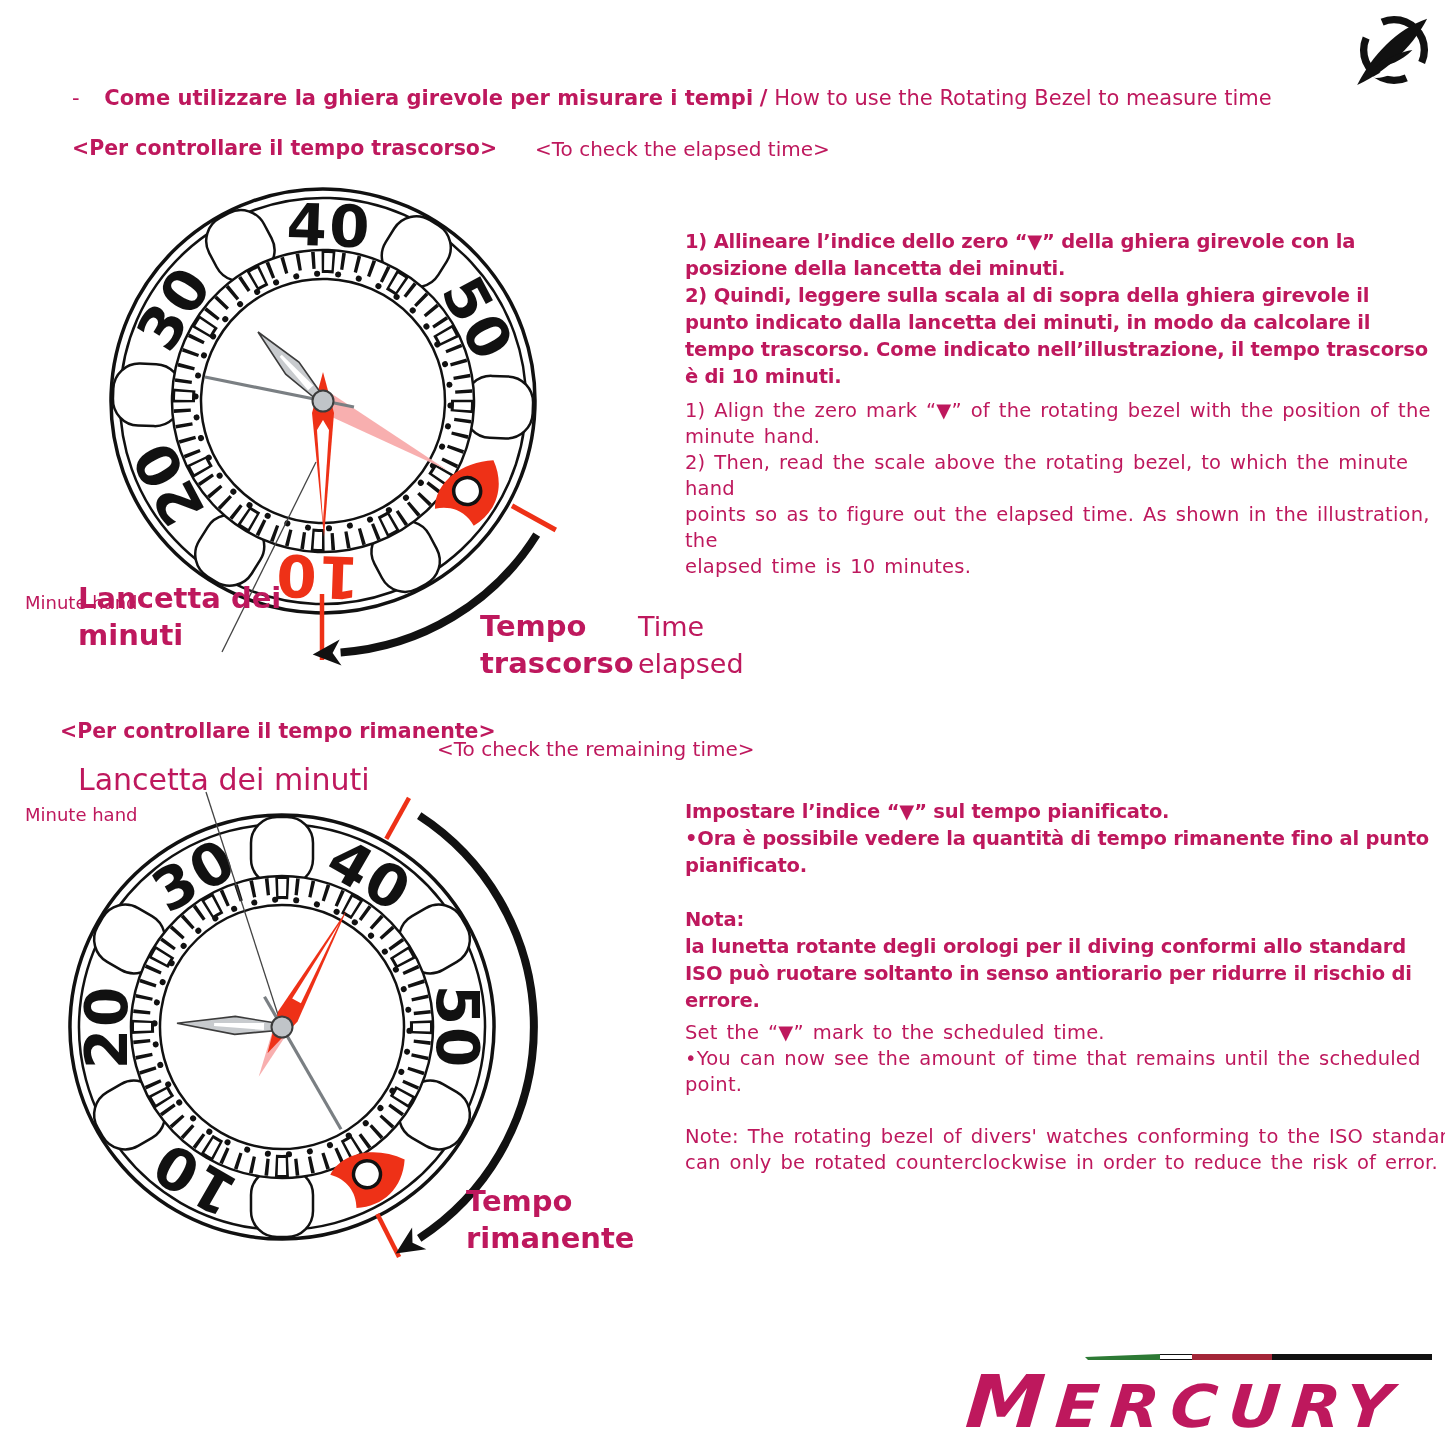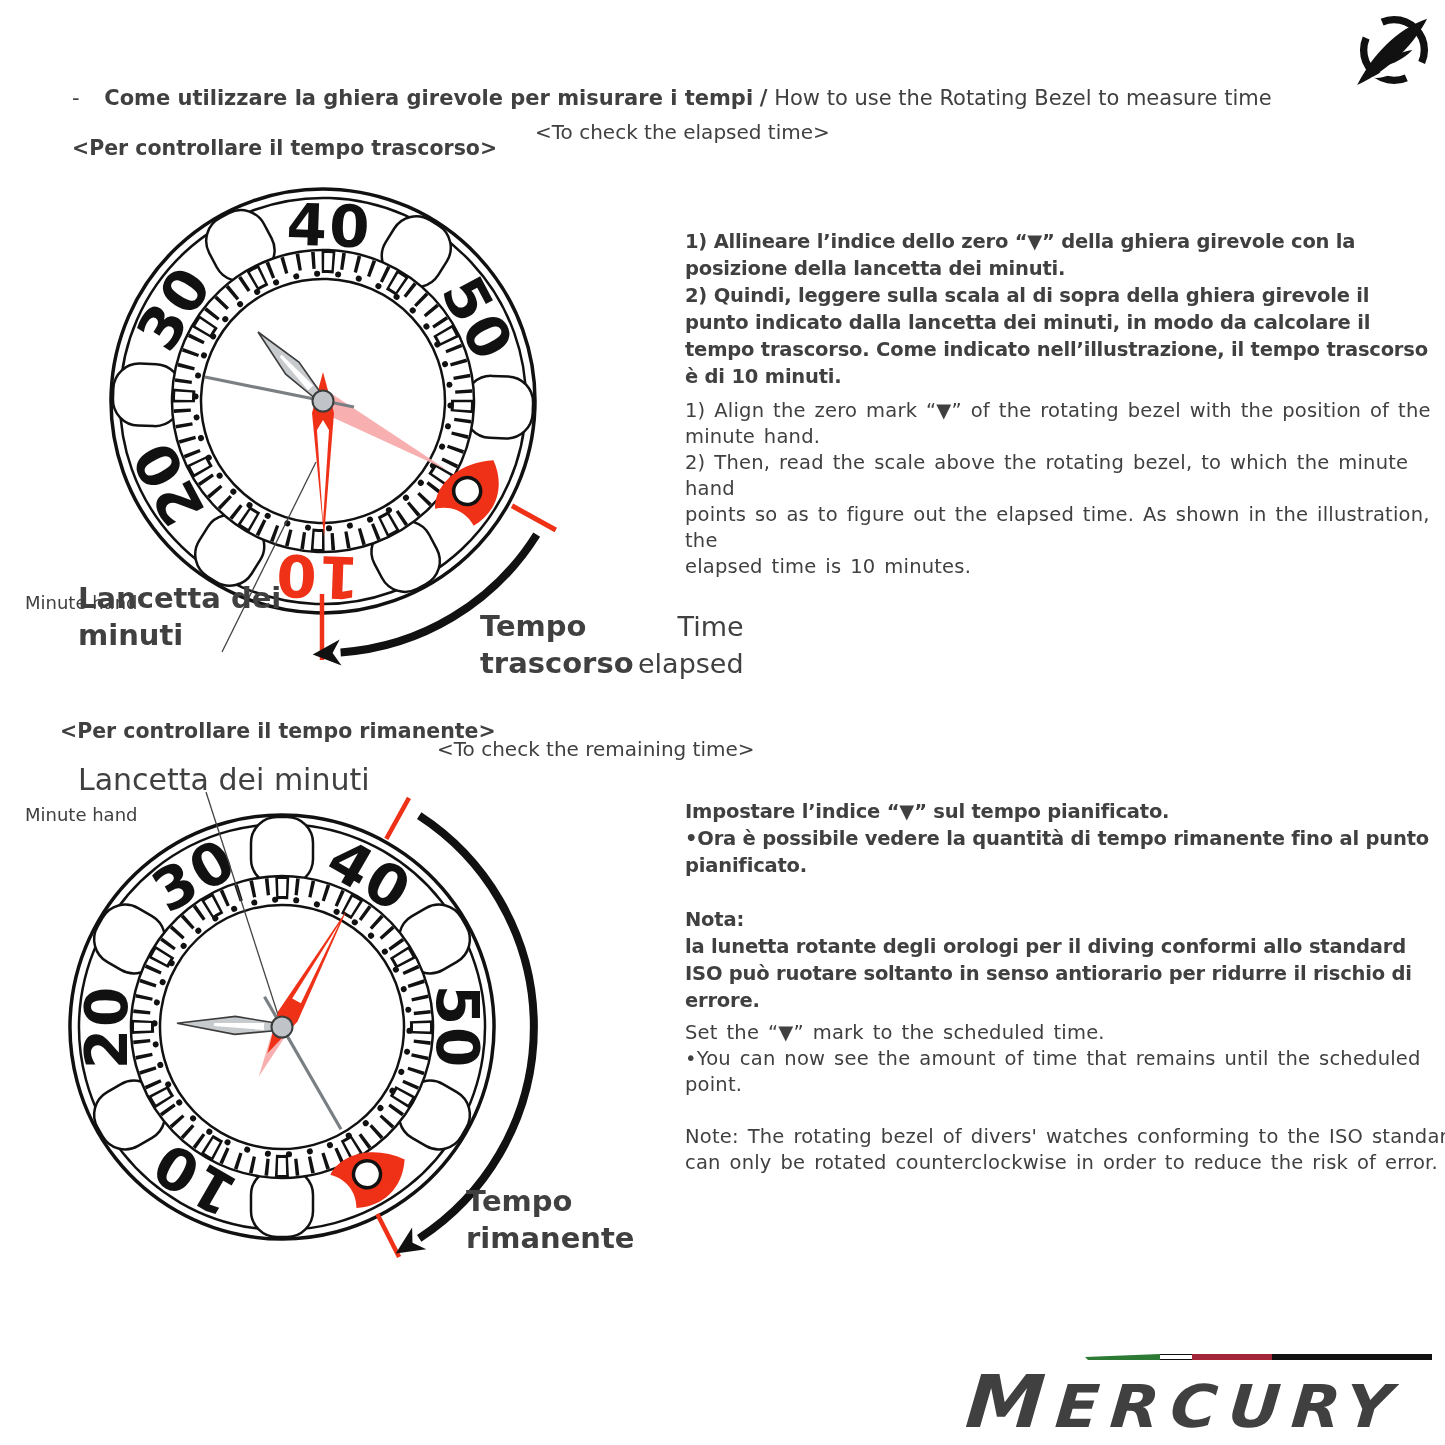--- a/index.html
+++ b/index.html
@@ -1,30 +1,30 @@
 <!DOCTYPE html>
 <html><head>
 <meta charset="utf-8">
 <style>
   html,body{margin:0;padding:0;background:#fff;}
   #page{position:relative;width:1445px;height:1445px;background:#fff;overflow:hidden;
-        font-family:"DejaVu Sans","Liberation Sans",sans-serif;color:#404040;}
+        font-family:"DejaVu Sans","Liberation Sans",sans-serif;color:#be185d;}
   .abs{position:absolute;}
   .pre{white-space:pre-line;}
   .b{font-weight:bold;}
   .hdr{font-size:21px;}
   .hdr .sep{font-weight:bold;}
   .sechead-it{font-size:20.5px;font-weight:bold;text-align:center;}
   .sechead-en{font-size:20px;}
   .body-it{font-size:19.5px;font-weight:bold;line-height:27px;letter-spacing:-0.2px;width:770px;}
   .body-en{font-size:19.5px;line-height:26px;word-spacing:2.5px;letter-spacing:0.2px;width:780px;}
   .lbl-reg{font-size:18px;line-height:34px;}
   .lbl-big{font-size:30px;}
   .lbl-bold{font-size:29px;font-weight:bold;line-height:37px;}
-  .lbl-reg2{font-size:27px;line-height:37px;text-align:right;}
+  .lbl-reg2{font-size:27px;line-height:37px;}
   svg{display:block;}
   
   .mercury{font-size:64px;font-weight:bold;font-style:italic;letter-spacing:11px;
            transform:scaleY(0.92) skewX(-4deg);transform-origin:left bottom;white-space:nowrap;}
   .mercury .cap{font-size:79px;}
   .stripe{display:flex;height:6px;align-items:stretch;}
   .stripe div{height:100%;}
   .st-green{width:75px;background:#2d7a35;clip-path:polygon(0 50%,100% 0,100% 100%,4% 100%);}
   .st-white{width:32px;background:#fff;border-top:1.5px solid #111;border-bottom:1.5px solid #111;box-sizing:border-box;}
   .st-red{width:80px;background:#a32638;}
@@ -70,21 +70,21 @@
   </svg>
 
   <div class="abs hdr" style="left:72px;top:86px">
     <span>-</span>
     <span class="b" style="margin-left:18px">Come utilizzare la ghiera girevole per misurare i tempi</span>
     <span class="b sep">/</span>
     <span>How to use the Rotating Bezel to measure time</span>
   </div>
 
   <div class="abs sechead-it" style="left:72px;top:136px">&lt;Per controllare il tempo trascorso&gt;</div>
-  <div class="abs sechead-en" style="left:535px;top:120px">&lt;To check the elapsed time&gt;</div>
+  <div class="abs sechead-en" style="left:535px;top:137px">&lt;To check the elapsed time&gt;</div>
 
   <svg class="abs" style="left:95px;top:178px" width="500" height="495" viewBox="95 178 500 495">
     <g transform="translate(323,401)">
       <g transform="rotate(2)">
           <use href="#case"></use>
         </g>
       <g font-family="DejaVu Sans, Liberation Sans, sans-serif" font-size="58" font-weight="bold" text-anchor="middle" letter-spacing="2" fill="#111">
         <text transform="rotate(2)" y="-155">40</text>
         <text transform="rotate(62)" y="-155">50</text>
         <text transform="rotate(182)" y="-155" fill="#ee3117">10</text>

